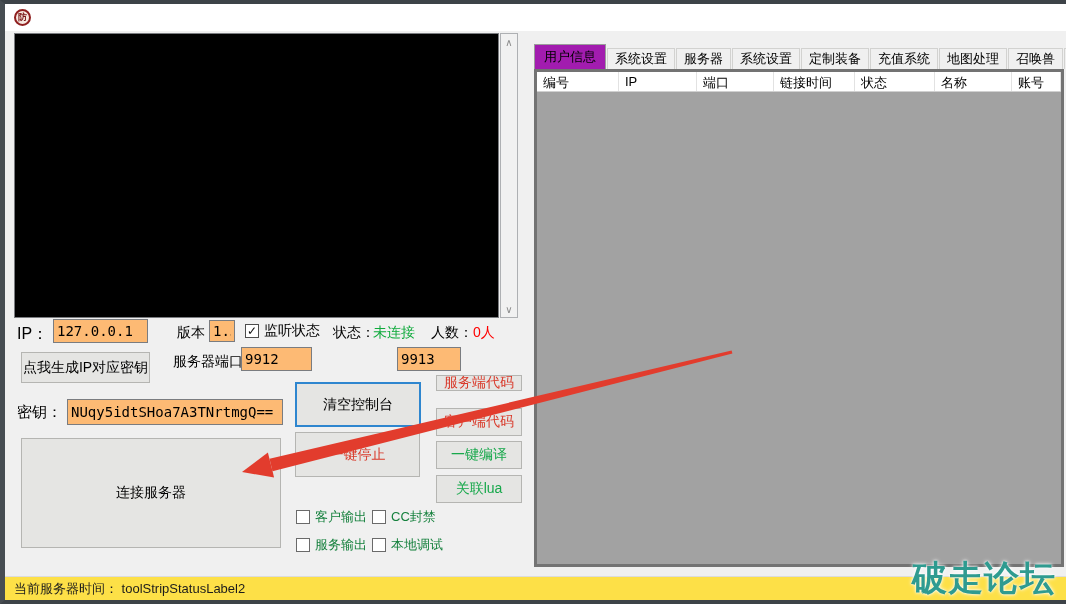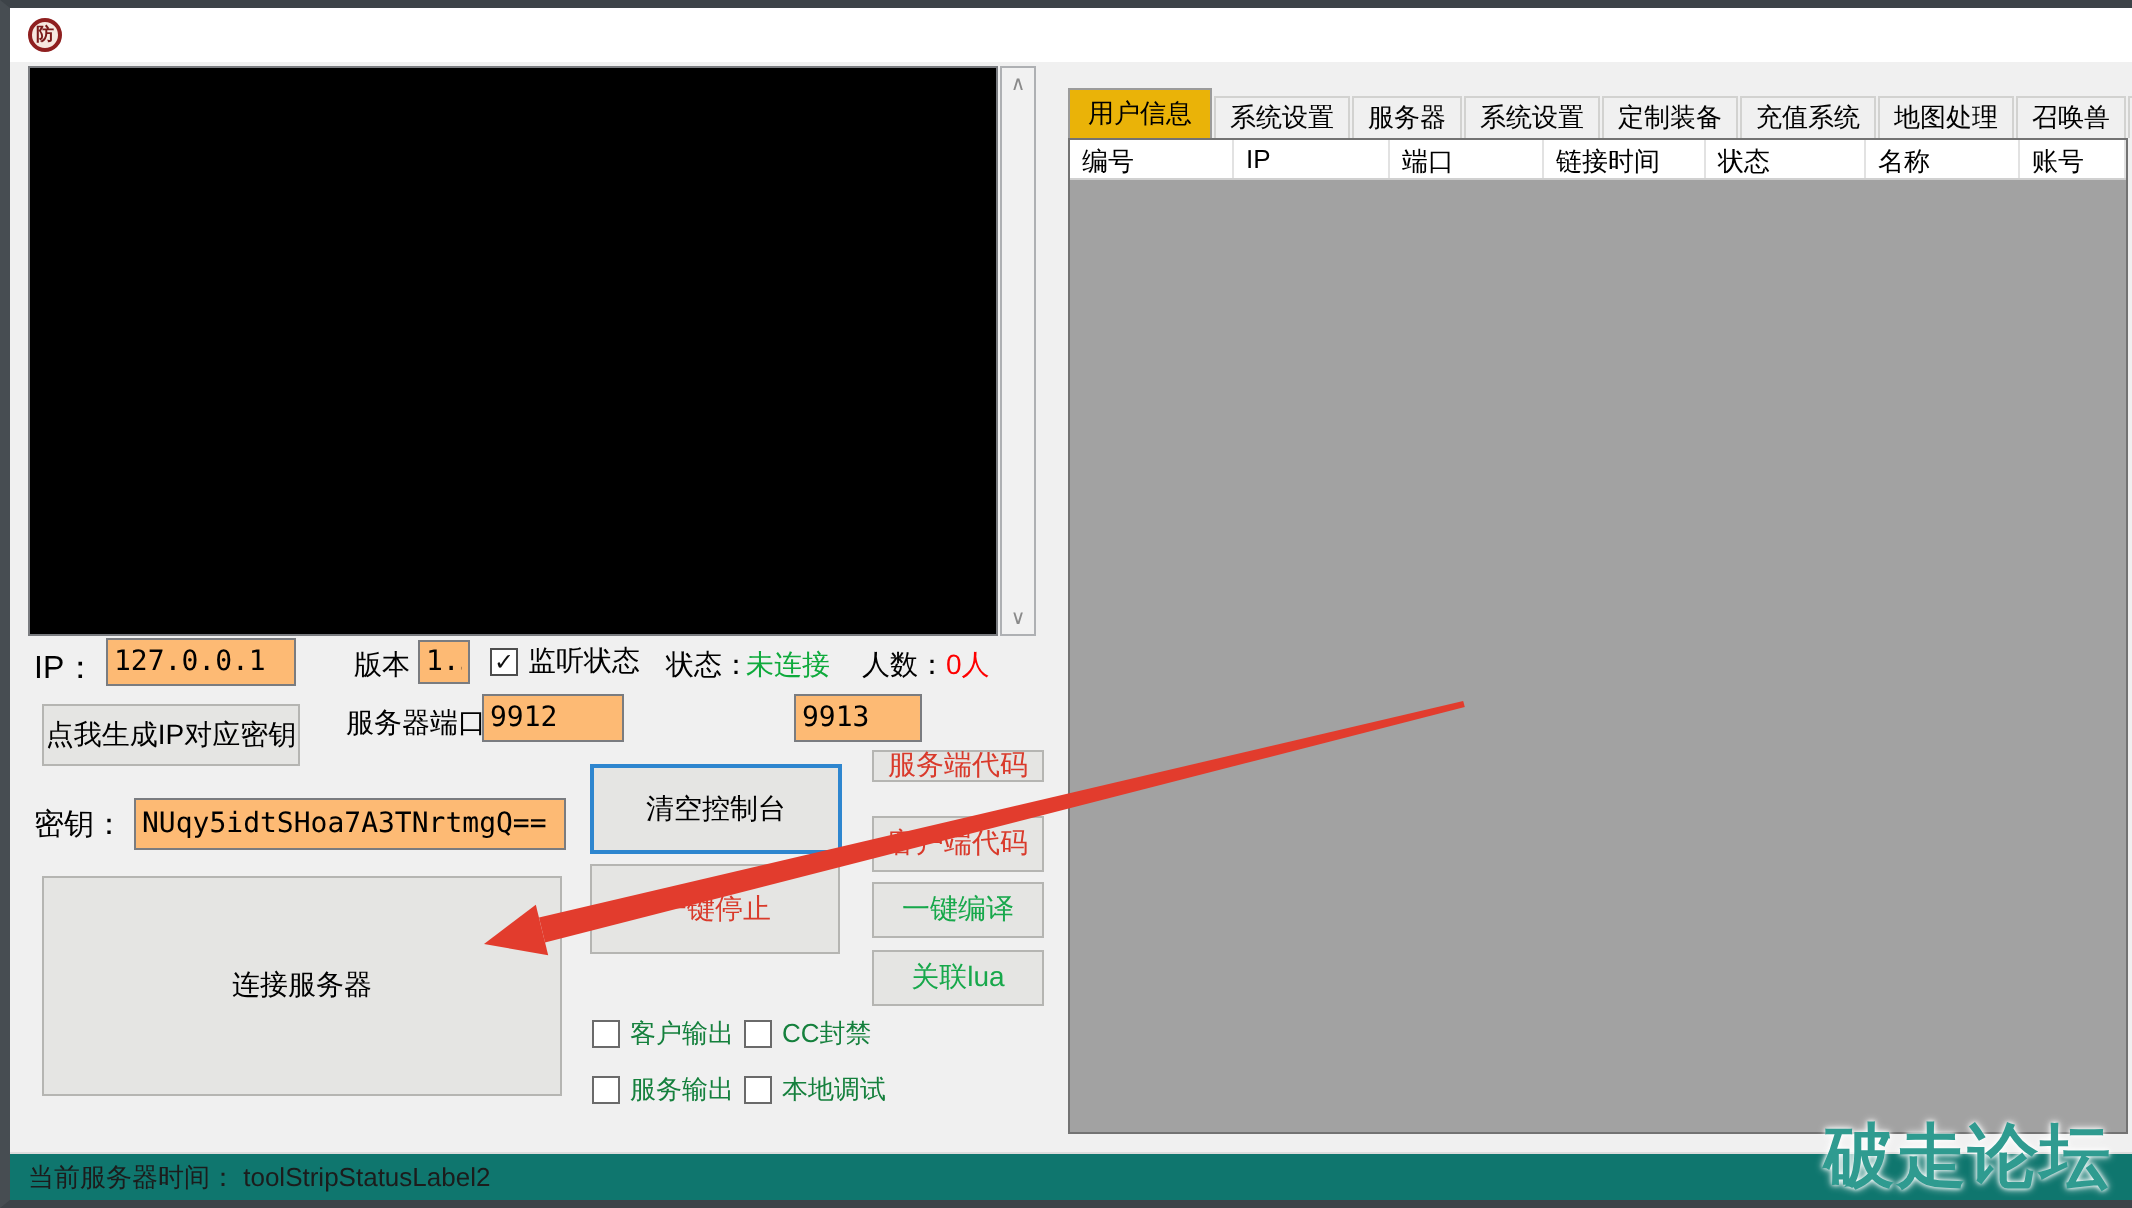--- a/index.html
+++ b/index.html
@@ -43,28 +43,28 @@
   .cb.red .box { border-color:#6a6a6a; }
 
   .status-green { color:#0faa3c; }
   .status-red { color:#fe0000; }
 
   
   .right-panel { position:absolute; left:525px; top:36px; right:0; height:531px; overflow:hidden; }
   .tabstrip { position:absolute; left:4px; top:4px; right:0; height:25px; display:flex; align-items:flex-end; overflow:hidden; }
   .tab { height:21px; padding:0 7px; background:#f0f0f0; border:1px solid #d2d2d0; border-bottom:none;
          font-size:13px; color:#000; display:flex; align-items:center; white-space:nowrap; cursor:pointer; margin-right:1px; }
-  .tab.selected { height:25px; background:#eab308; border:1px solid #9b9b9b; border-bottom:none; padding:0 9px; }
-  .listview { position:absolute; left:4px; top:29px; right:2px; bottom:4px; border:1px solid #737373; background:#4d7c0f; }
+  .tab.selected { height:25px; background:#a21caf; border:1px solid #9b9b9b; border-bottom:none; padding:0 9px; }
+  .listview { position:absolute; left:4px; top:29px; right:2px; bottom:4px; border:3px solid #737373; background:#4d7c0f; }
   .lv-header { display:flex; height:20px; background:#ffffff; border-bottom:1px solid #d0d0d0; }
   .lv-col { font-size:13px; color:#000; padding:2px 4px 0 6px; border-right:1px solid #e2e2e2; white-space:nowrap; overflow:hidden; cursor:pointer; }
   .lv-body { position:absolute; left:0; right:0; top:20px; bottom:0; background:#a2a2a2; }
 
   
-  .statusbar { position:absolute; left:0; right:0; bottom:0; height:24px; background:#0f766e; border-top:1px solid #dcdcdc;
+  .statusbar { position:absolute; left:0; right:0; bottom:0; height:24px; background:#fde047; border-top:1px solid #dcdcdc;
                display:flex; align-items:center; }
   .status-text { margin-left:9px; font-size:13px; color:#1c1c1c; white-space:pre; }
 
   .watermark { position:absolute; right:10px; bottom:-2px; font-size:35px; font-weight:bold; color:#2f9b90;
                letter-spacing:1px; text-shadow:0 0 2px #ffffff, 0 0 4px #ffffff; z-index:30; white-space:nowrap; }
 
   .annotation-text { position:absolute; left:728px; top:335px; font-size:16px; color:#e23c2d; z-index:25; white-space:nowrap; }
   .arrow-overlay { position:absolute; inset:0; z-index:24; pointer-events:none; }
 </style>
 </head>

